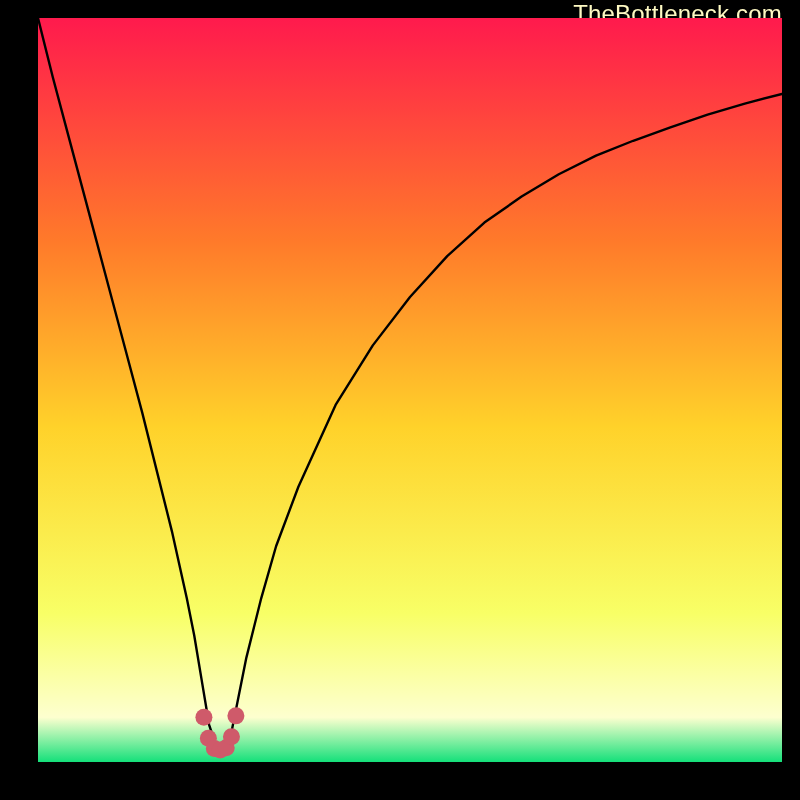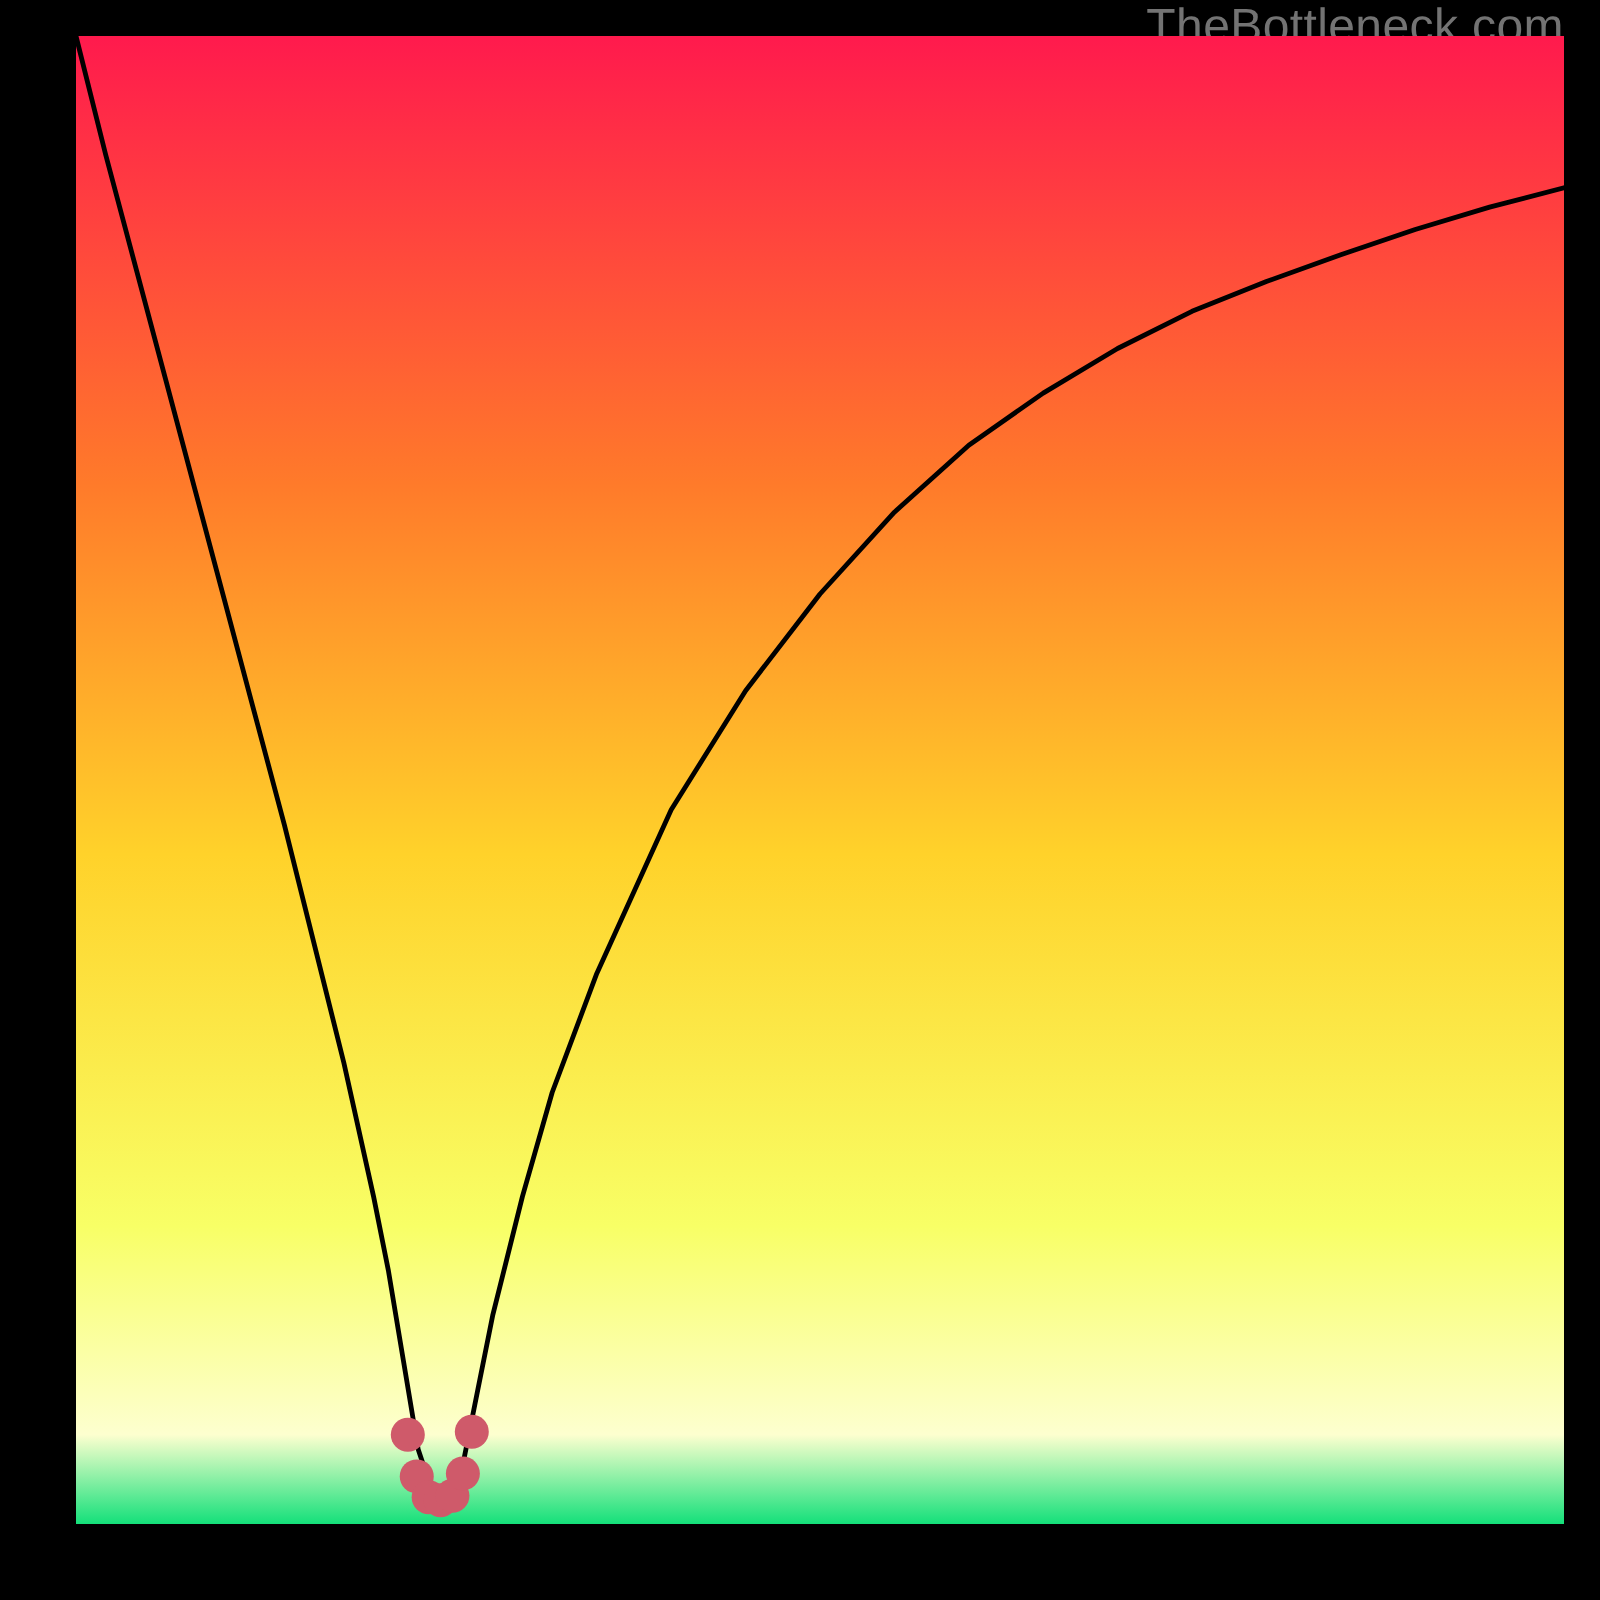--- a/index.html
+++ b/index.html
@@ -21,21 +21,21 @@
     position: absolute;
     left: 38px;
     top: 18px;
     width: 744px;
     height: 744px;
   }
   .watermark {
     position: absolute;
     top: 0px;
     right: 18px;
-    color: #737373;
+    color: #fef9c3;
     font-size: 24px;
     letter-spacing: 0.2px;
     font-weight: 400;
   }
 </style>
 </head>
 <body>
 
 <div class="stage">
 

